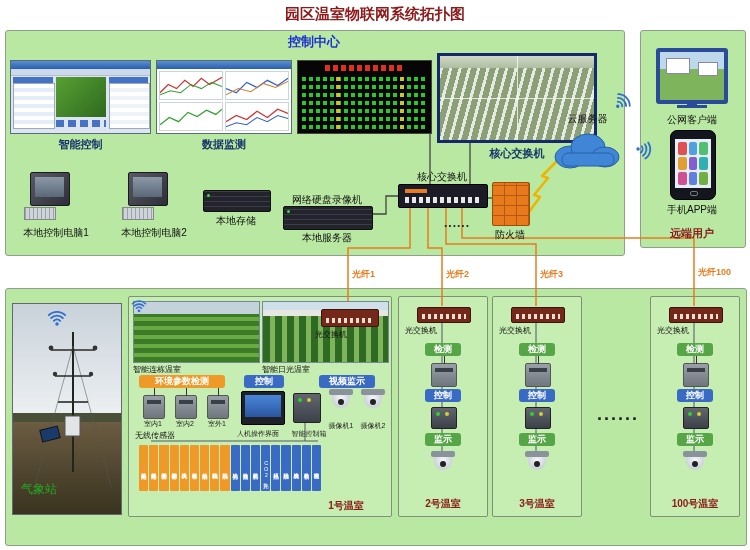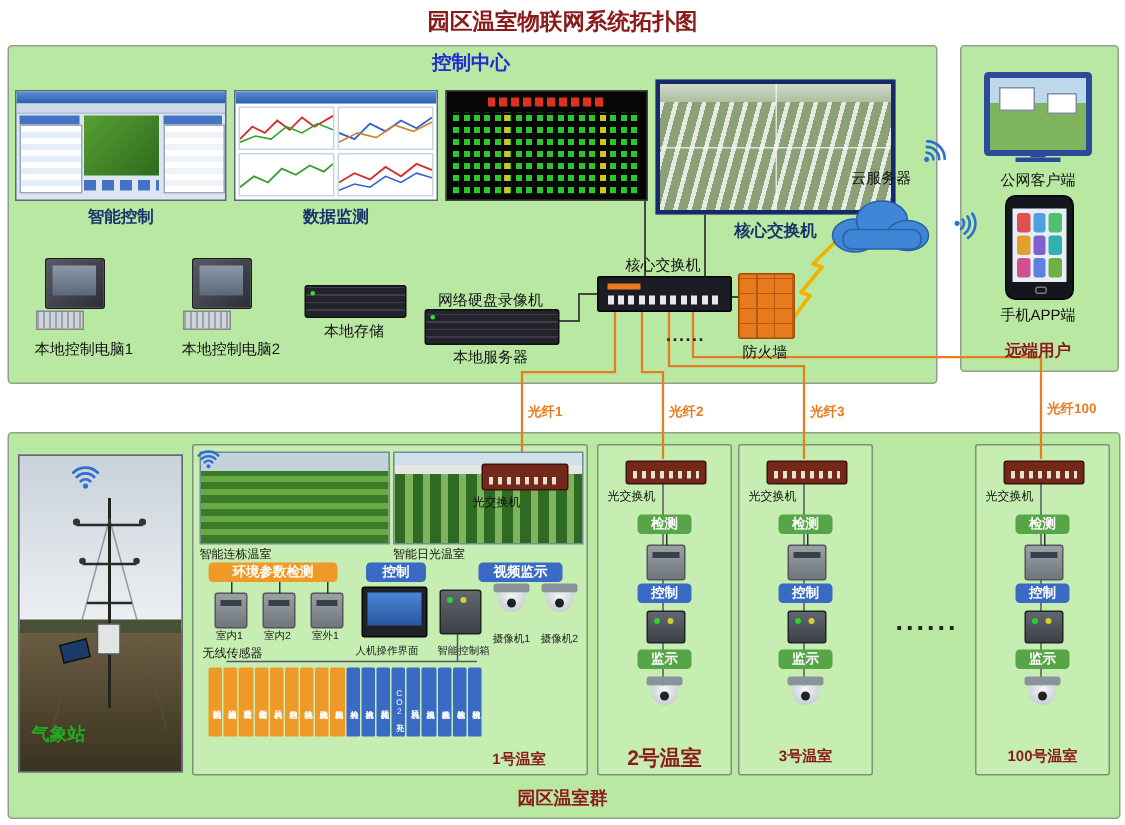--- a/index.html
+++ b/index.html
@@ -85,21 +85,21 @@
   .nm-w2{position:absolute;right:6px;top:10px;width:18px;height:12px;background:#fff;border:1px solid #88a}
   .stand{position:absolute;z-index:2;background:#2a4a9a}
   
   .photo{position:absolute;z-index:2;border:1px solid #789;box-sizing:border-box}
   .gh1-photo{background:linear-gradient(#c4d2dc 0 12px,rgba(0,0,0,0) 12px),repeating-linear-gradient(0deg,#3c7c26 0 5px,#69aa45 5px 9px)}
   .gh2-photo{background:linear-gradient(#cfe0ea 0 8px,#e6e6e2 8px 14px,rgba(0,0,0,0) 14px),repeating-linear-gradient(90deg,#2f6a22 0 7px,#7db45c 7px 12px)}
   .ws-photo{background:#888;border:1px solid #667;overflow:hidden}
   .ws-sky{position:absolute;left:0;top:0;right:0;height:55%;background:linear-gradient(#c9d2da,#eef1f3)}
   .ws-tree{position:absolute;left:0;right:0;top:52%;height:9px;background:#4a5038}
   .ws-ground{position:absolute;left:0;right:0;top:56%;bottom:0;background:linear-gradient(#6b5c42,#39331f)}
-  .ws-label{position:absolute;left:8px;bottom:16px;color:#22aa22;font-weight:bold;font-size:12px;z-index:3}
+  .ws-label{position:absolute;left:8px;bottom:16px;color:#22aa22;font-weight:normal;font-size:12px;z-index:3}
   
   .act-row{position:absolute;z-index:2;display:flex;gap:1px}
   .act{flex:1;writing-mode:vertical-rl;text-orientation:upright;font-size:5.5px;line-height:9px;color:#fff;text-align:center;border-radius:1px;overflow:hidden;padding-top:2px}
   .act-o{background:#ef9a28}.act-b{background:#3a6bc4}
   .wifi{position:absolute;z-index:3}
   #overlay{position:absolute;left:0;top:0;z-index:1;pointer-events:none}
 </style>
 </head>
 <body>
 
@@ -240,21 +240,20 @@
   </div>
   <div class="lab" style="left:646px;top:203px;width:92px">手机APP端</div>
   <div class="h-red" style="left:646px;top:226px;width:92px;font-size:11px">远端用户</div>
 
   <div class="fiber-lab" style="left:352px;top:268px">光纤1</div>
   <div class="fiber-lab" style="left:446px;top:268px">光纤2</div>
   <div class="fiber-lab" style="left:540px;top:268px">光纤3</div>
   <div class="fiber-lab" style="left:698px;top:266px">光纤100</div>
 
   <div class="gbox" style="left:5px;top:288px;width:740px;height:256px"></div>
-  <div class="h-red" style="left:5px;top:524px;width:740px;font-size:12px">园区温室群</div>
 
   <div class="photo ws-photo" style="left:12px;top:303px;width:110px;height:212px">
     <div class="ws-sky"></div>
     <div class="ws-tree"></div>
     <div class="ws-ground"></div>
     <svg style="position:absolute;left:0;top:0" width="110" height="212" viewBox="0 0 110 212">
       <line x1="60" y1="28" x2="60" y2="168" stroke="#24241e" stroke-width="2"></line>
       <line x1="60" y1="42" x2="22" y2="182" stroke="#55555588" stroke-width="1"></line>
       <line x1="60" y1="42" x2="98" y2="182" stroke="#55555588" stroke-width="1"></line>
       <line x1="38" y1="46" x2="82" y2="46" stroke="#2a2a24" stroke-width="1.6"></line>
@@ -351,21 +350,21 @@
     <div class="lab-s" style="left:6px;top:28px;width:76px">光交换机</div>
     <div class="pill p-g" style="left:26px;top:46px;width:36px">检测</div>
     <div class="dev sensor" style="left:32px;top:66px;width:24px;height:22px"></div>
     <div class="pill p-b" style="left:26px;top:92px;width:36px">控制</div>
     <div class="dev ctrlbox" style="left:32px;top:110px;width:24px;height:20px"></div>
     <div class="pill p-g" style="left:26px;top:136px;width:36px">监示</div>
     <div class="dev cam" style="left:32px;top:154px;width:24px;height:22px">
         <div class="mount"></div>
         <div class="dome"></div>
       </div>
-    <div class="h-red" style="left:10px;top:200px;width:68px;font-size:14px">2号温室</div>
+    <div class="h-red" style="left:10px;top:200px;width:68px;font-size:10px">2号温室</div>
   </div>
 
   <div class="sbox" style="left:492px;top:296px;width:88px;height:219px">
     <div class="dev opt-switch" style="left:18px;top:10px;width:52px;height:14px"></div>
     <div class="lab-s" style="left:6px;top:28px;width:76px">光交换机</div>
     <div class="pill p-g" style="left:26px;top:46px;width:36px">检测</div>
     <div class="dev sensor" style="left:32px;top:66px;width:24px;height:22px"></div>
     <div class="pill p-b" style="left:26px;top:92px;width:36px">控制</div>
     <div class="dev ctrlbox" style="left:32px;top:110px;width:24px;height:20px"></div>
     <div class="pill p-g" style="left:26px;top:136px;width:36px">监示</div>

